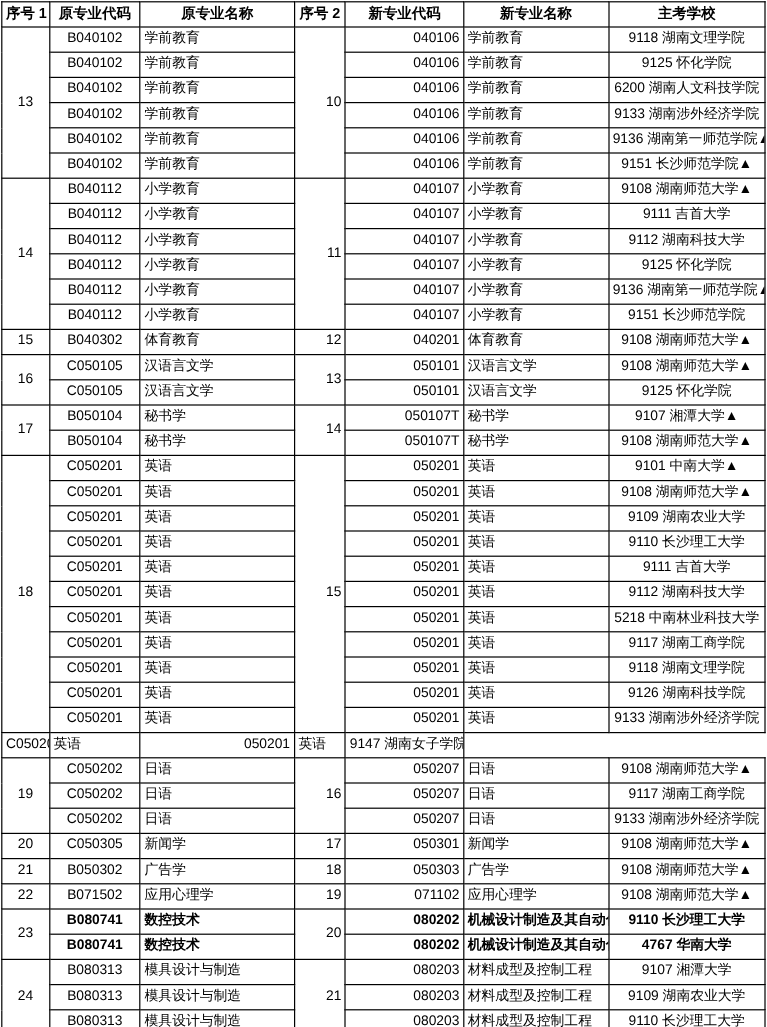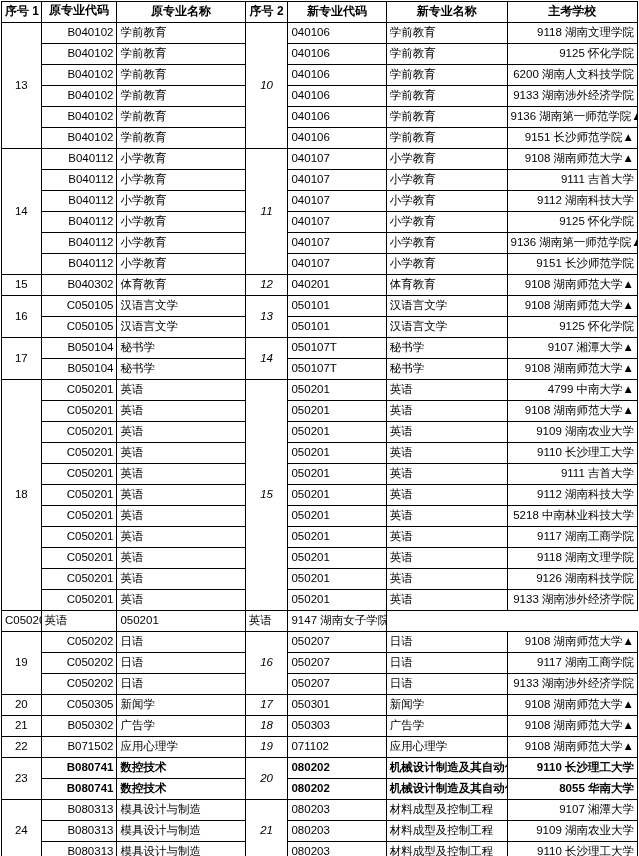--- a/index.html
+++ b/index.html
@@ -33,29 +33,29 @@
     box-sizing: border-box;
     overflow: hidden;
     white-space: nowrap;
   }
   table.majors th {
     font-weight: bold;
     text-align: center;
     font-size: 12px;
   }
   td.c-idx1 { width: 37px; text-align: center; }
-  td.c-oldcode { width: 86px; text-align: right; }
+  td.c-oldcode { width: 86px; text-align: center; }
   td.c-oldname { width: 120px; text-align: left; padding-left: 5px; }
-  td.c-idx2 { width: 40px; text-align: center; font-style: italic; }
-  td.c-newcode { width: 92px; text-align: left; }
+  td.c-idx2 { width: 40px; text-align: right; }
+  td.c-newcode { width: 92px; text-align: right; }
   td.c-newname { width: 113px; text-align: left; padding-left: 5px; }
-  td.c-school { width: 147px; text-align: right; padding-left: 5px; }
+  td.c-school { width: 147px; text-align: center; padding-left: 5px; }
 
   th.h-idx1 { width: 37px; }
-  th.h-oldcode { width: 71px; font-family: Liberation Mono, monospace; }
+  th.h-oldcode { width: 71px; }
   th.h-oldname { width: 120px; }
   th.h-idx2 { width: 40px; }
   th.h-newcode { width: 92px; }
   th.h-newname { width: 113px; }
   th.h-school { width: 122px; }
 
   td.wrap { white-space: normal; line-height: 1.1; }
   td.tall { height: 40px; font-weight: bold; }
 </style>
 </head>
@@ -204,21 +204,21 @@
           <td class="c-newname">秘书学</td>
           <td class="c-school">9108 湖南师范大学▲</td>
         </tr>
         <tr>
           <td class="c-idx1" rowspan="11">18</td>
           <td class="c-oldcode">C050201</td>
           <td class="c-oldname">英语</td>
           <td class="c-idx2" rowspan="11">15</td>
           <td class="c-newcode">050201</td>
           <td class="c-newname">英语</td>
-          <td class="c-school">4799 中南大学▲</td>
+          <td class="c-school">9101 中南大学▲</td>
         </tr>
         <tr>
           <td class="c-oldcode">C050201</td>
           <td class="c-oldname">英语</td>
           <td class="c-newcode">050201</td>
           <td class="c-newname">英语</td>
           <td class="c-school">9108 湖南师范大学▲</td>
         </tr>
         <tr>
           <td class="c-oldcode">C050201</td>
@@ -347,21 +347,21 @@
           <td class="c-idx2" rowspan="2">20</td>
           <td class="c-newcode tall">080202</td>
           <td class="c-newname tall wrap">机械设计制造及其自动化</td>
           <td class="c-school tall">9110 长沙理工大学</td>
         </tr>
         <tr>
           <td class="c-oldcode tall">B080741</td>
           <td class="c-oldname tall">数控技术</td>
           <td class="c-newcode tall">080202</td>
           <td class="c-newname tall wrap">机械设计制造及其自动化</td>
-          <td class="c-school tall">8055 华南大学</td>
+          <td class="c-school tall">4767 华南大学</td>
         </tr>
         <tr>
           <td class="c-idx1" rowspan="3">24</td>
           <td class="c-oldcode">B080313</td>
           <td class="c-oldname">模具设计与制造</td>
           <td class="c-idx2" rowspan="3">21</td>
           <td class="c-newcode">080203</td>
           <td class="c-newname">材料成型及控制工程</td>
           <td class="c-school">9107 湘潭大学</td>
         </tr>

